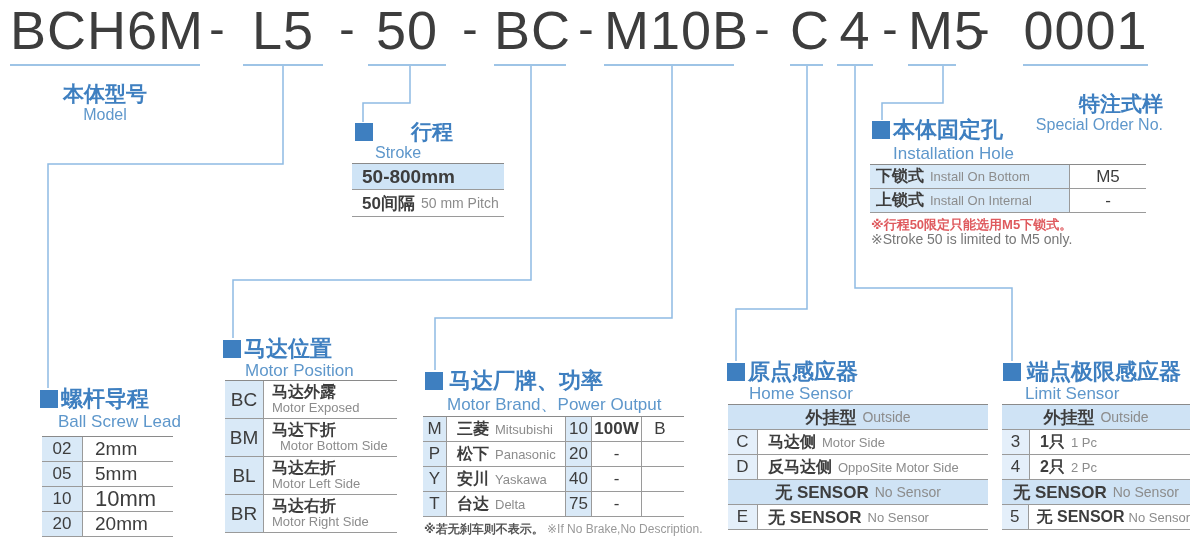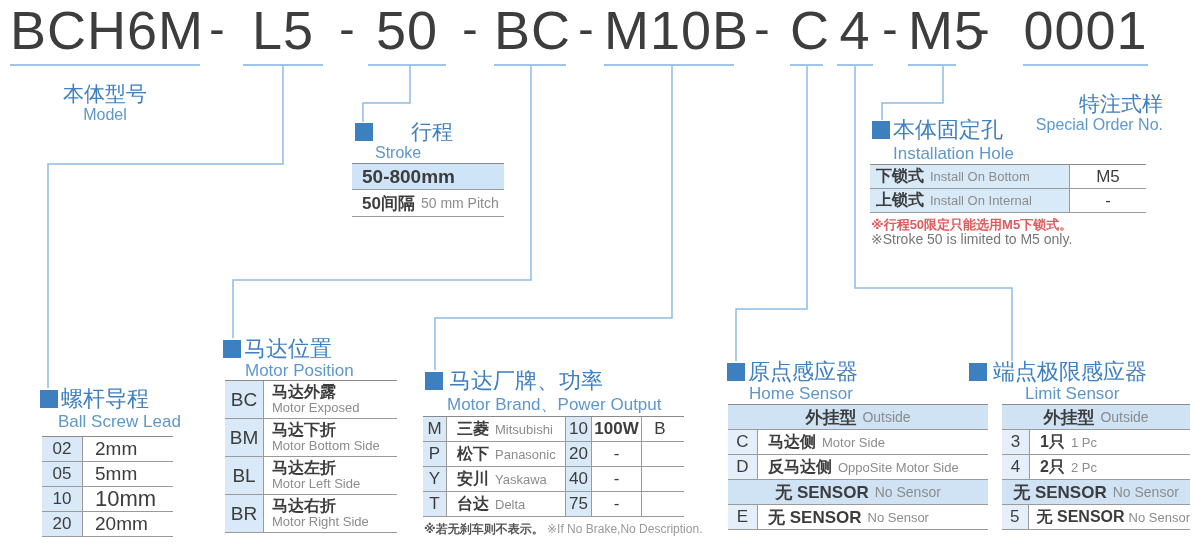--- a/index.html
+++ b/index.html
@@ -9,21 +9,21 @@
   .seg{position:absolute;top:0;height:64px;line-height:60px;text-align:center;
        font-size:54px;font-weight:500;letter-spacing:1px;color:#3d3d3d;
        border-bottom:2px solid #9ec4e6;}
   .hyph{position:absolute;top:0;height:64px;line-height:58px;text-align:center;
         font-size:46px;font-weight:500;color:#3d3d3d;}
   
   #wires{position:absolute;left:0;top:0;}
   
   .co-head{position:absolute;display:flex;align-items:flex-start;}
   .sq{width:18px;height:18px;background:#3e7fc0;flex:0 0 18px;margin-top:3px;}
-  .co-zh{font-size:21px;font-weight:normal;color:#3e7fc0;line-height:24px;margin-left:3px;white-space:nowrap;}
+  .co-zh{font-size:21px;font-weight:bold;color:#3e7fc0;line-height:24px;margin-left:3px;white-space:nowrap;}
   .co-en{position:absolute;font-size:16px;color:#5e97cb;white-space:nowrap;}
   
   .tbl{position:absolute;border-top:1px solid #8a8a8a;}
   .trow{display:flex;align-items:center;border-bottom:1px solid #9a9a9a;box-sizing:border-box;}
   .keycell{background:#d9e9f7;text-align:center;font-size:17px;color:#3d3d3d;
            border-right:1px solid #9a9a9a;align-self:stretch;display:flex;align-items:center;justify-content:center;}
   .zh-t{font-size:16px;font-weight:bold;color:#3d3d3d;white-space:nowrap;}
   .en-t{font-size:13px;color:#8c8c8c;margin-left:6px;white-space:nowrap;}
   .hdr{background:#cfe3f5;justify-content:center;}
   .note-red{position:absolute;font-size:13px;font-weight:bold;color:#df5a5e;white-space:nowrap;}
@@ -143,21 +143,21 @@
       <span class="keycell" style="width:38px;font-size:19px;">BC</span>
       <span style="padding-left:8px;line-height:1.05;">
           <span class="zh-t" style="display:block;">马达外露</span>
           <span class="en-t" style="display:block;margin-left:0;">Motor Exposed</span>
         </span>
     </div>
     <div class="trow" style="height:38px;">
       <span class="keycell" style="width:38px;font-size:19px;">BM</span>
       <span style="padding-left:8px;line-height:1.05;">
           <span class="zh-t" style="display:block;">马达下折</span>
-          <span class="en-t" style="display:block;margin-left:0;">Motor Bottom Side</span>
+          <span class="en-t" style="display:block;margin-left:8px;">Motor Bottom Side</span>
         </span>
     </div>
     <div class="trow" style="height:38px;">
       <span class="keycell" style="width:38px;font-size:19px;">BL</span>
       <span style="padding-left:8px;line-height:1.05;">
           <span class="zh-t" style="display:block;">马达左折</span>
           <span class="en-t" style="display:block;margin-left:0;">Motor Left Side</span>
         </span>
     </div>
     <div class="trow" style="height:38px;">
@@ -245,21 +245,21 @@
       <span class="zh-t" style="font-size:17px;">无 SENSOR</span>
       <span class="en-t" style="font-size:14px;">No Sensor</span>
     </div>
     <div class="trow" style="height:25px;">
       <span class="keycell" style="width:29px;background:#e4effa;">E</span>
       <span class="zh-t" style="padding-left:10px;font-size:17px;">无 SENSOR</span>
       <span class="en-t">No Sensor</span>
     </div>
   </div>
 
-  <div class="co-head" style="left:969px;top:360px;justify-content:center;">
+  <div class="co-head" style="left:1003px;top:360px;justify-content:center;">
     <span class="sq"></span>
     <span class="co-zh" style="font-size:22px;margin-left:6px;">端点极限感应器</span>
   </div>
   <div class="co-en" style="left:1025px;top:384px;font-size:17px;">Limit Sensor</div>
   <div class="tbl" style="left:1002px;top:404px;width:188px;">
     <div class="trow hdr" style="height:25px;">
       <span class="zh-t" style="font-size:17px;">外挂型</span>
       <span class="en-t" style="font-size:14px;">Outside</span>
     </div>
     <div class="trow" style="height:25px;">

